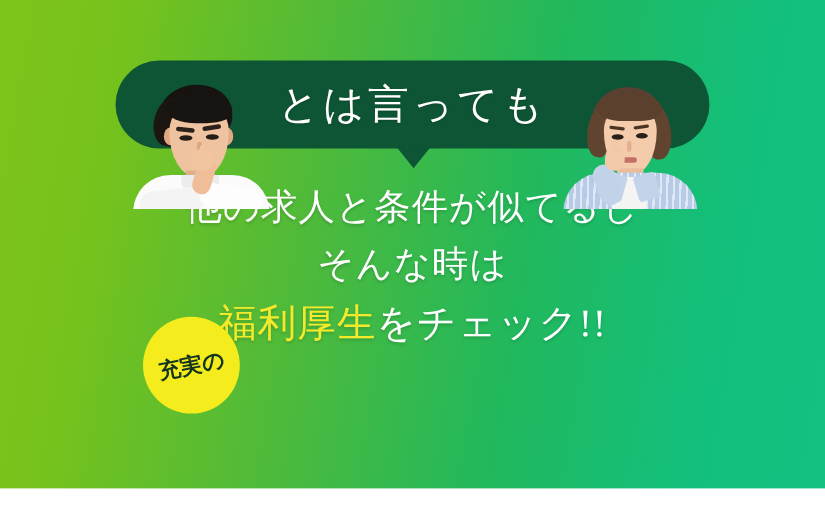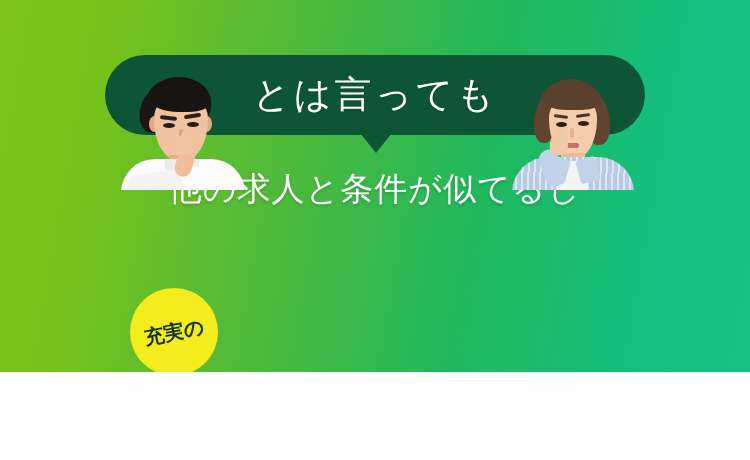--- a/index.html
+++ b/index.html
@@ -5,21 +5,21 @@
   * { margin:0; padding:0; box-sizing:border-box; }
 
   html, body {
     width:750px; height:460px;
     overflow:hidden;
     font-family:"Liberation Sans","DejaVu Sans",sans-serif;
   }
 
   #stage {
     position:relative;
-    width:750px; height:372px;
+    width:750px; height:444px;
     background:linear-gradient(100deg,#7ec41a 0%,#76c21c 14%,#4fba3a 38%,#22b85c 62%,#13bf7b 84%,#14c181 100%);
     overflow:hidden;
     font-family:Liberation Serif, serif;
   }
 
   
   #banner-wrap{
     position:absolute; left:0; top:55px; width:750px; height:95px;
   }
   #banner-bar{
@@ -300,20 +300,22 @@
       <div class="w-forearm"></div>
       <div class="w-hand"></div>
       <div class="w-finger"></div>
     </div>
 
     <div id="banner-title">とは言っても</div>
   </div>
 
   <div id="copy">
     <div class="copy-line">他の求人と条件が似てるし</div>
+    <div class="copy-line">そんな時は</div>
+    <div id="line-check"><span class="hl">福利厚生</span><span>をチェック!!</span></div>
   </div>
 
   <div id="badge">
     <div id="badge-tail"></div>
     <div id="badge-circle"></div>
     <div id="badge-text">充実の</div>
   </div>
 
 </div>
 

